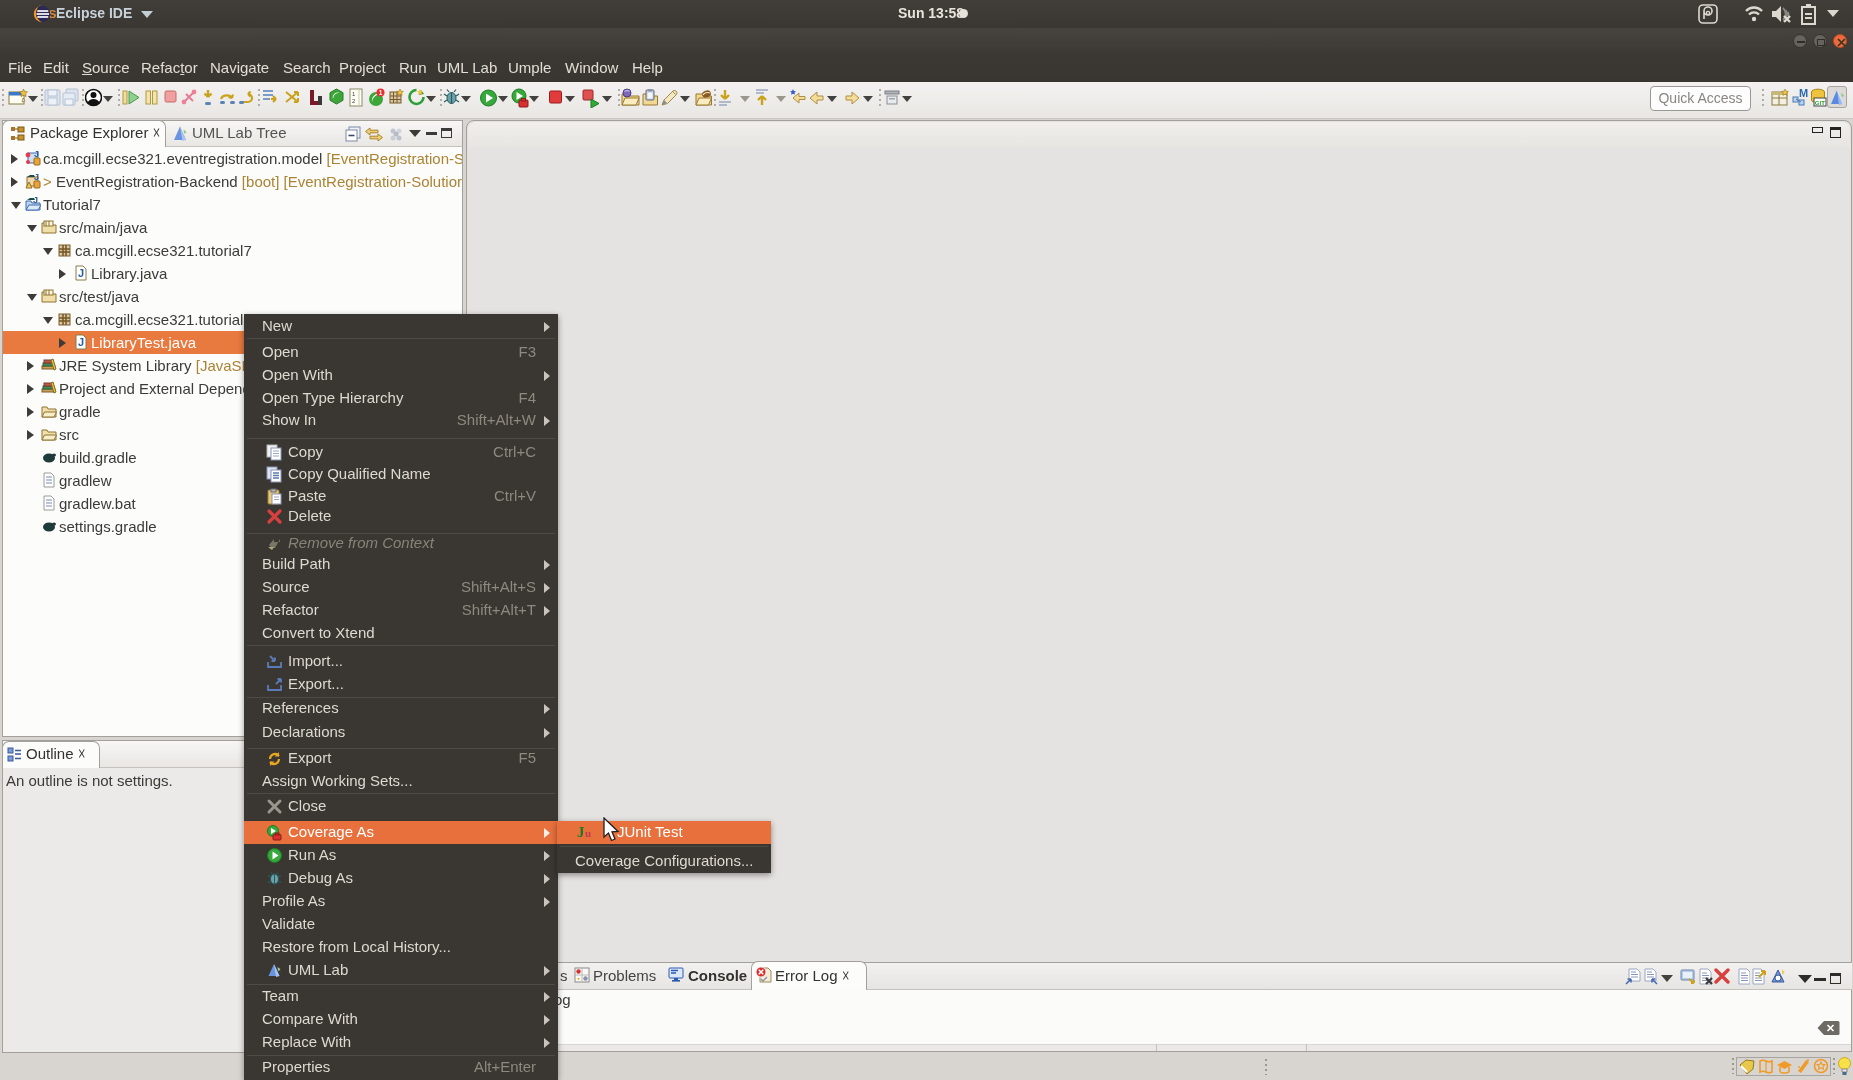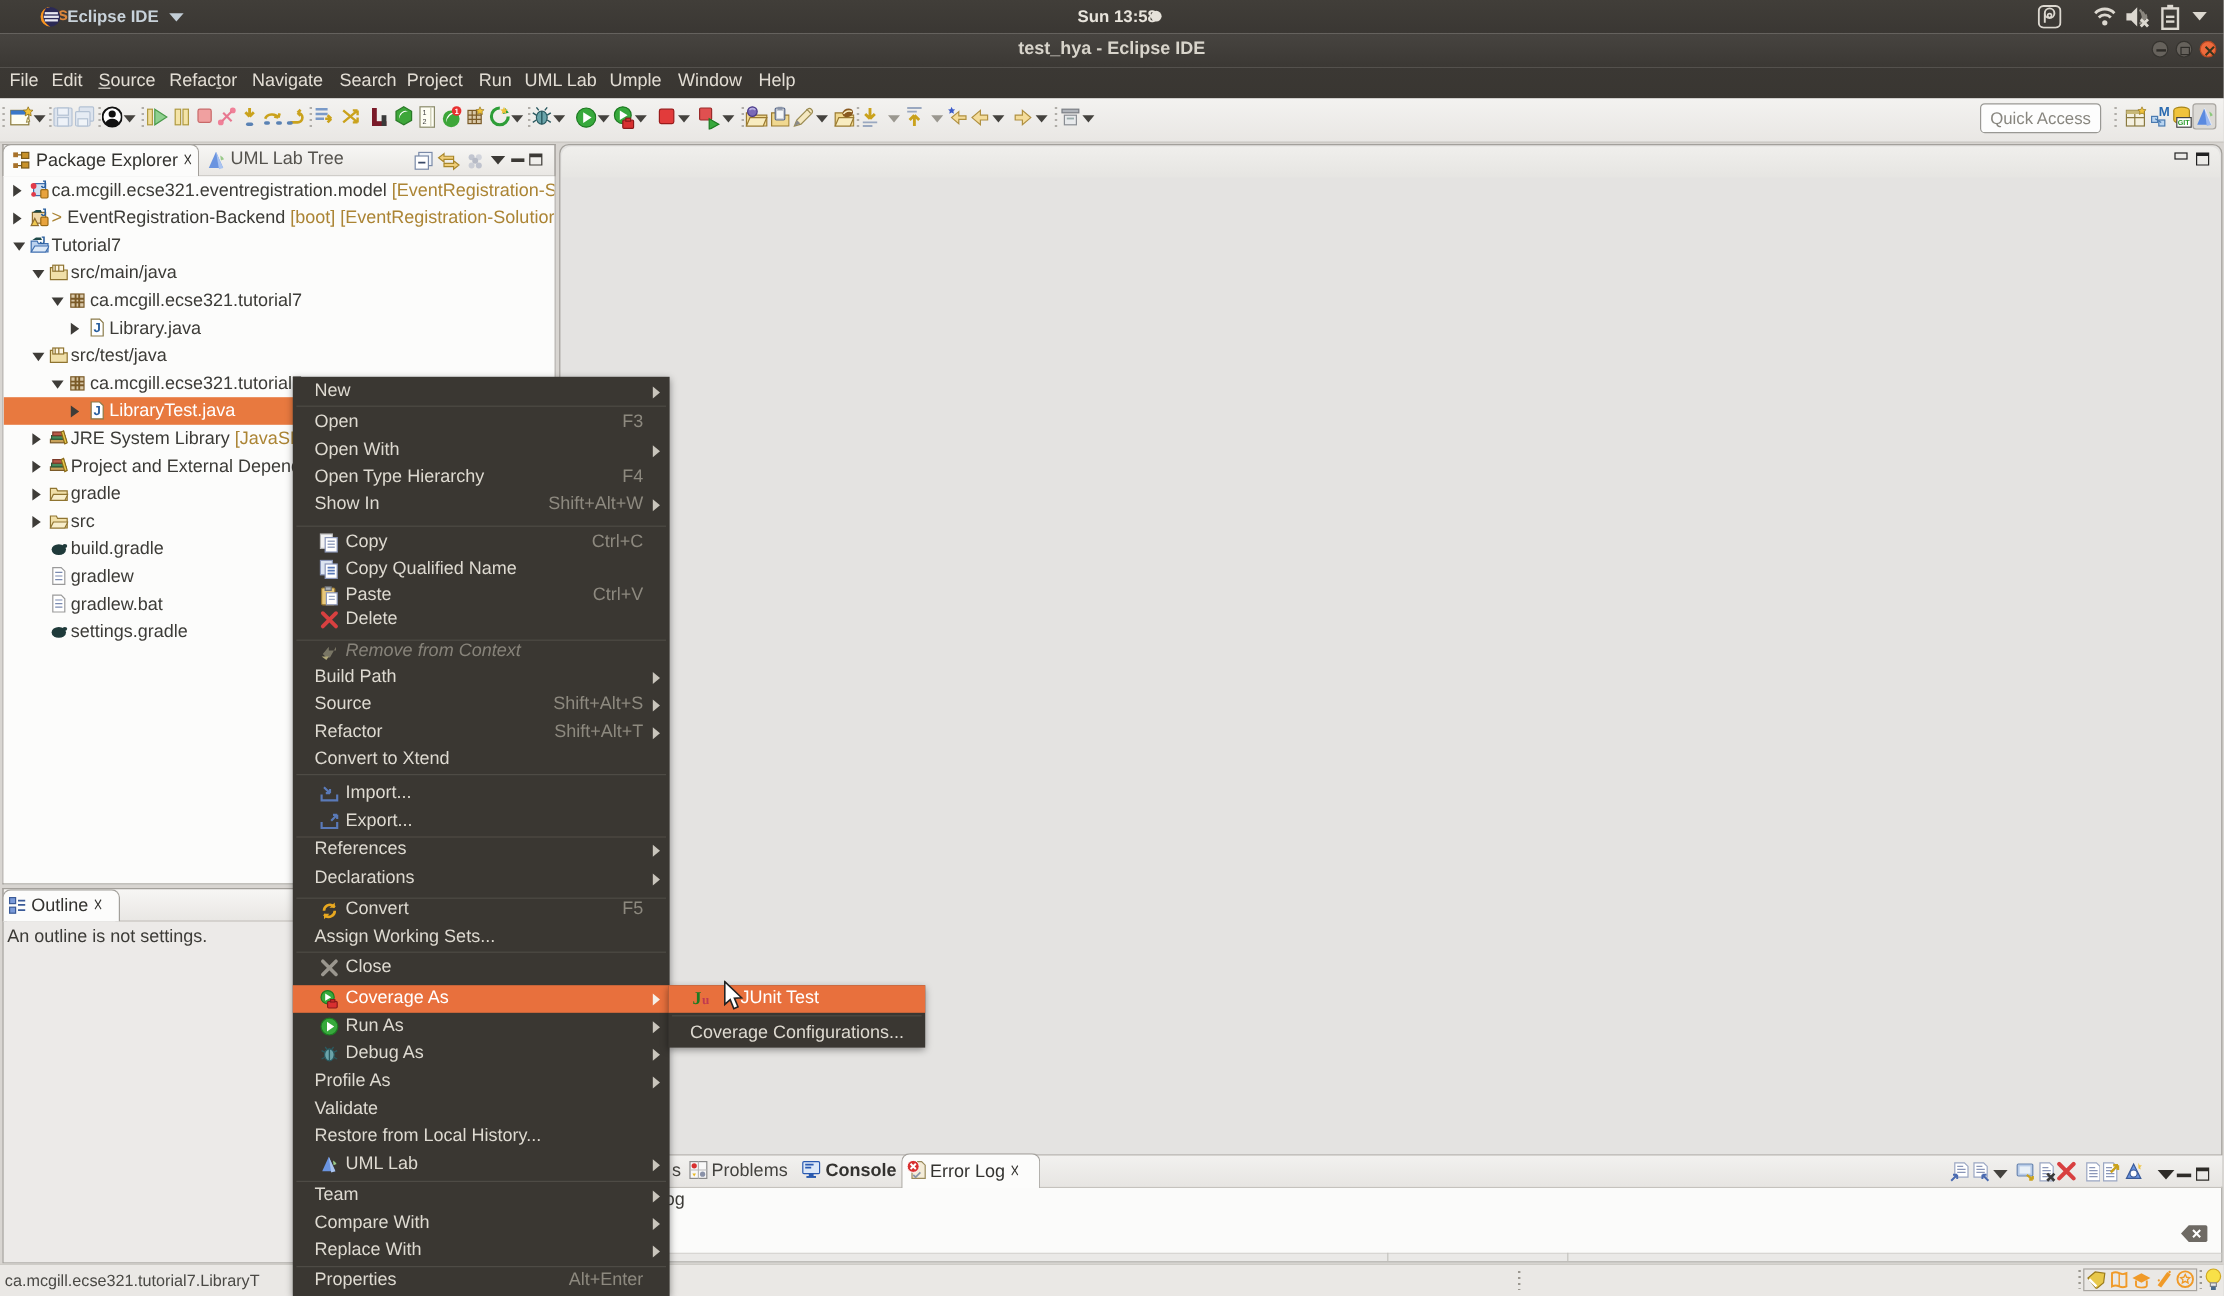--- a/index.html
+++ b/index.html
@@ -100,21 +100,20 @@
   <svg class="abs" style="left:1800px;top:3px" width="17" height="22" viewBox="0 0 17 22">
     <rect x="2" y="4" width="13" height="17" fill="none" stroke="#dcd8d0" stroke-width="2"></rect>
     <rect x="6" y="1" width="5" height="3" fill="#dcd8d0"></rect>
     <rect x="5" y="10" width="7" height="2" fill="#dcd8d0"></rect>
     <rect x="5" y="14" width="7" height="2" fill="#dcd8d0"></rect>
   </svg>
   <span class="abs" style="left:1827px;top:10px;width:0;height:0;border-left:6px solid transparent;border-right:6px solid transparent;border-top:7px solid #dcd8d0;"></span>
 </div>
 
 <div id="titlebar" class="abs">
-  <div class="abs title">test_hya - Eclipse IDE</div>
   <span class="abs wbtn" style="left:1793px">
         <span style="position:absolute;left:3px;top:6px;width:8px;height:2px;background:#2e2c28;"></span>
       </span>
   <span class="abs wbtn" style="left:1813px;">
         <span style="position:absolute;left:3px;top:3.5px;width:8px;height:7px;border:1.5px solid #2e2c28;"></span>
       </span>
   <span class="abs wbtn" style="left:1833px;background:#ee6a3c;border-color:#b84a24;">
     <svg style="position:absolute;left:2.5px;top:2.5px" width="9" height="9" viewBox="0 0 9 9">
           <path d="M1 1 L8 8 M8 1 L1 8" stroke="#37351f" stroke-width="1.7"></path>
         </svg>
@@ -525,23 +524,20 @@
 
 <div id="botpanel" class="abs"></div>
 <div id="bottabs" class="abs"></div>
 <div class="tab-active abs" style="left:751px; top:961px; width:116px; height:29px;"></div>
 <div class="abs" style="left:560px; top:967px; font-size:15px; color:#44433f; z-index:5;">s</div>
 <div class="abs" style="left:593px; top:967px; font-size:15px; color:#44433f; z-index:5;">Problems</div>
 <div class="abs" style="left:688px; top:967px; font-size:15px; font-weight:bold; color:#33322f; z-index:5;">Console</div>
 <div class="abs" style="left:775px; top:967px; font-size:15px; color:#33322f; z-index:5;">Error Log ☓</div>
 <div class="abs" style="left:554px; top:991px; font-size:15px; color:#3c3b37;">og</div>
 
-<div id="statusbar" class="abs">
-  <span class="abs" style="left:4px; top:6px;">ca.mcgill.ecse321.tutorial7.LibraryT</span>
-</div>
 
 <div id="ctxmenu" class="abs">
       <div class="mi" style="top:1px">
         <span class="t" style="left:18px">New</span>
         <span class="sub"></span>
       </div>
       <div class="msep" style="top:24px"></div>
       <div class="mi" style="top:27px">
         <span class="t" style="left:18px">Open</span>
         <span class="acc">F3</span>
@@ -643,21 +639,21 @@
         <span class="sub"></span>
       </div>
       <div class="msep" style="top:434px"></div>
       <div class="mi" style="top:433px">
         <svg class="micon" viewBox="0 0 17 17">
           <path d="M4 9 a5 5 0 0 1 8-4 l1 1" fill="none" stroke="#e8a820" stroke-width="2.2"></path>
           <path d="M13 2 v4.5 h-4.5z" fill="#e8a820"></path>
           <path d="M13 9 a5 5 0 0 1 -8 4 l-1-1" fill="none" stroke="#e8a820" stroke-width="2.2"></path>
           <path d="M4 16 v-4.5 h4.5z" fill="#e8a820"></path>
         </svg>
-        <span class="t" style="left:44px">Convert</span>
+        <span class="t" style="left:44px">Export</span>
         <span class="acc">F5</span>
       </div>
       <div class="mi" style="top:456px">
         <span class="t" style="left:18px">Assign Working Sets...</span>
       </div>
       <div class="msep" style="top:479px"></div>
       <div class="mi" style="top:481px">
         <svg class="micon" viewBox="0 0 17 17">
           <path d="M3 3 L14 14 M14 3 L3 14" stroke="#9a968e" stroke-width="3" stroke-linecap="round"></path>
         </svg>

